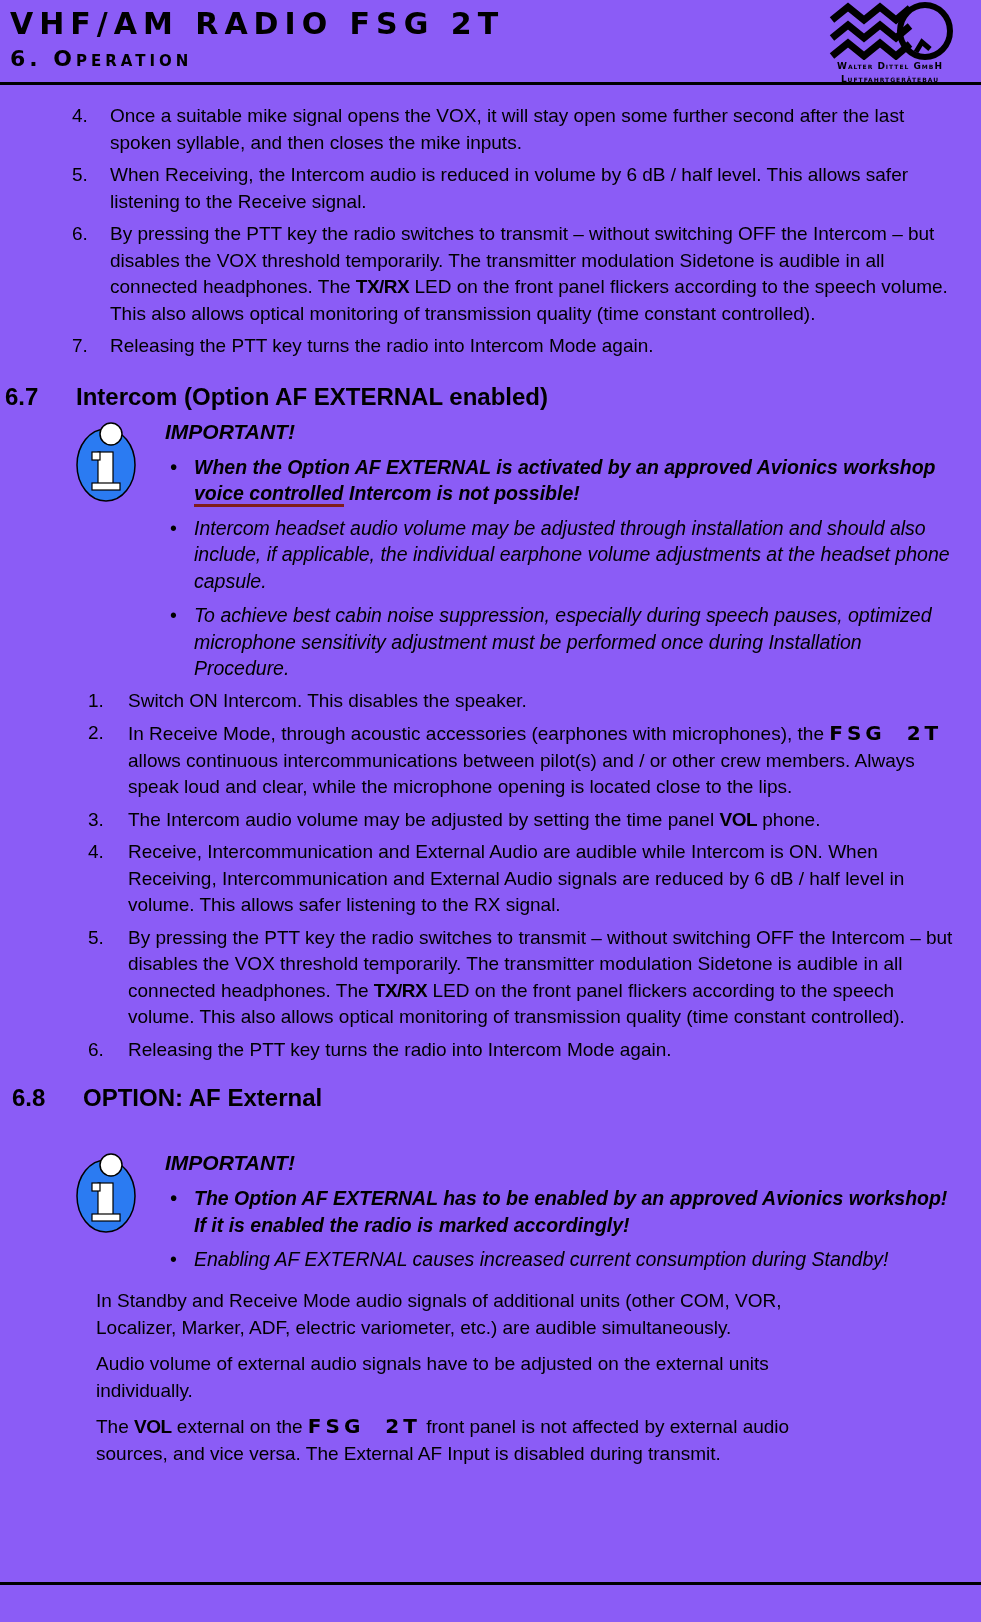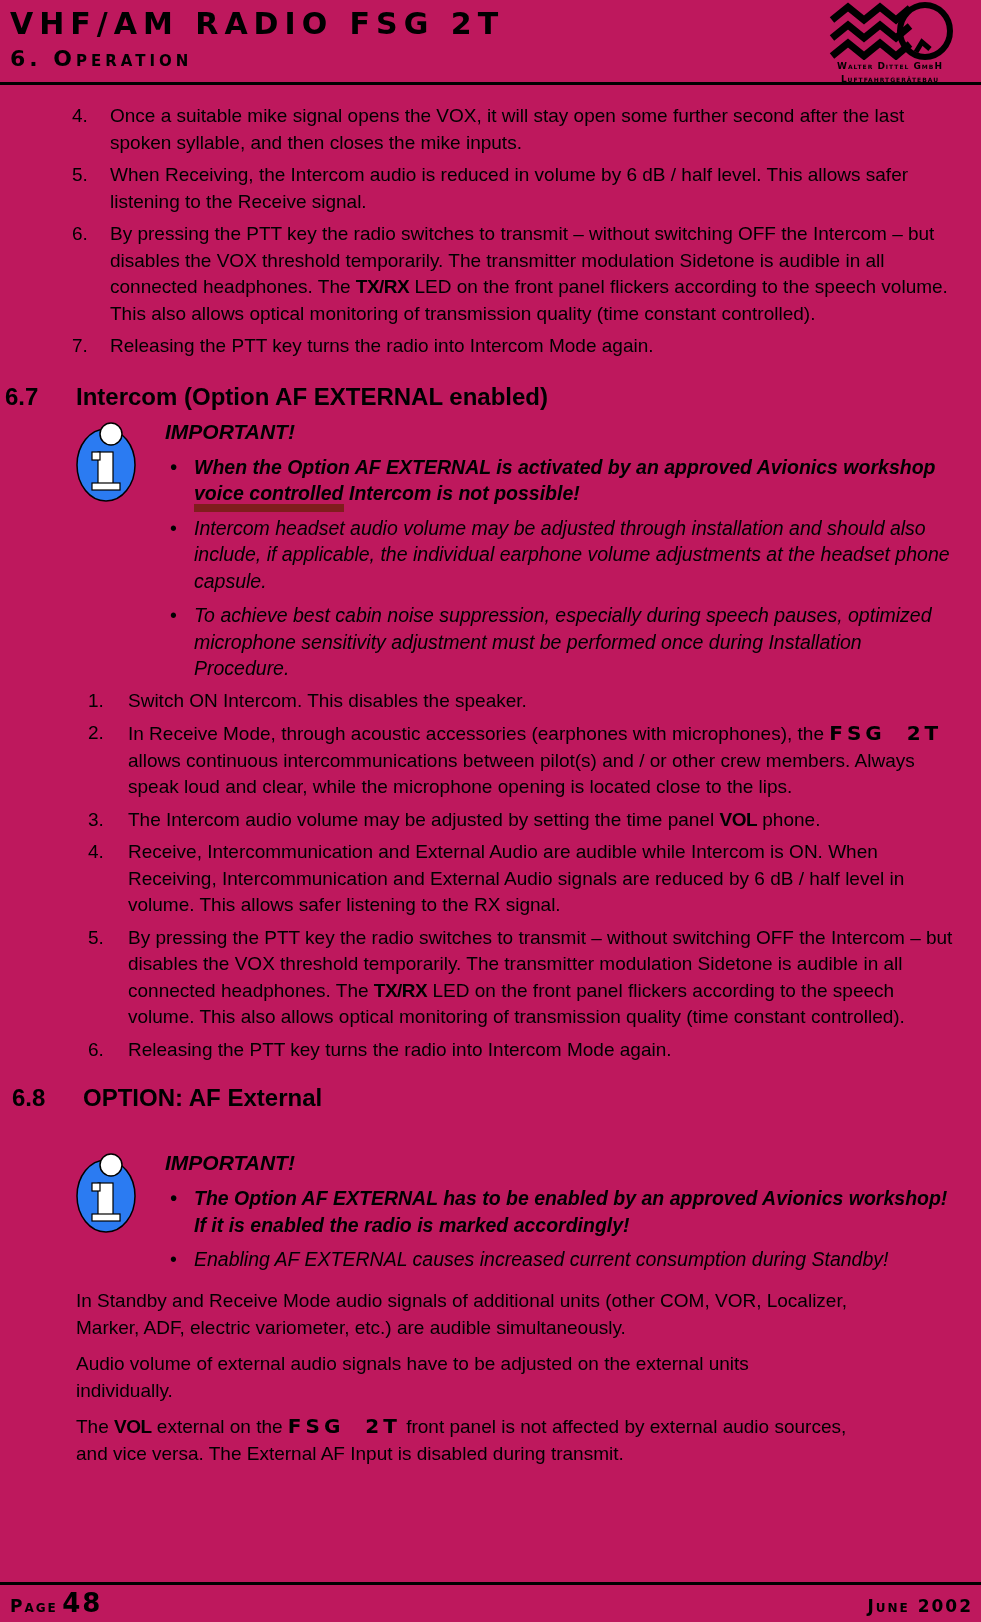--- a/index.html
+++ b/index.html
@@ -1,17 +1,17 @@
 <!DOCTYPE html>
 <html><head>
 <meta charset="utf-8">
 <style>
   html,body{margin:0;padding:0;background:#e8e8e8;}
   .page{
-    width:981px;height:1622px;background:#be185d;position:relative;overflow:hidden;
+    width:981px;height:1622px;background:#8b5cf6;position:relative;overflow:hidden;
     font-family:"Liberation Sans",sans-serif;color:#000;margin:0 auto;
   }
   
   .hdr{padding:6px 150px 0 10px;}
   .hdr-title{
     font-family:"DejaVu Sans",sans-serif;font-weight:bold;font-size:30px;line-height:36px;
     letter-spacing:6px;white-space:nowrap;
   }
   .hdr-sub{
     font-family:"DejaVu Sans",sans-serif;font-weight:bold;font-size:22px;line-height:28px;
@@ -44,23 +44,23 @@
   .imp{position:relative;margin-top:6px;min-height:96px;}
   .imp-icon{position:absolute;left:75px;top:4px;}
   .imp-body{margin-left:165px;padding-right:22px;}
   .imp-label{font-weight:bold;font-style:italic;font-size:21px;line-height:28px;}
   .bullet{display:flex;margin-top:8px;font-size:19.5px;line-height:26.5px;}
   .bullet .dot{flex:0 0 24px;margin-left:5px;}
   .bullet .dot::before{content:"\2022";}
   .bullet .txt{flex:1;}
   .bi{font-weight:bold;font-style:italic;}
   .it{font-style:italic;}
-  .u{border-bottom:8px solid #7f1d1d;}
-  
-  .para{padding-left:76px;padding-right:132px;font-size:19px;line-height:27px;margin-top:9px;}
+  .u{border-bottom:3px solid #7f1d1d;}
+  
+  .para{padding-left:96px;padding-right:132px;font-size:19px;line-height:27px;margin-top:9px;}
   .para-group{margin-top:14px;}
   
   .footer-rule{position:absolute;left:0;right:0;bottom:37px;height:3px;background:#000;}
   .footer{position:absolute;left:10px;right:8px;bottom:0;height:34px;
     display:flex;justify-content:space-between;align-items:baseline;}
   .cap{
     font-family:"DejaVu Sans",sans-serif;font-weight:bold;font-size:17px;
     letter-spacing:2px;font-variant:small-caps;
   }
   .pgnum{font-family:"DejaVu Sans",sans-serif;font-weight:bold;font-size:26px;letter-spacing:2px;}
@@ -193,21 +193,14 @@
     </div>
   </div>
 
   <div class="para-group">
     <div class="para"><span>In Standby and Receive Mode audio signals of additional units (other COM, VOR, Localizer, Marker, ADF, electric variometer, etc.) are audible simultaneously.</span></div>
     <div class="para"><span>Audio volume of external audio signals have to be adjusted on the external units individually.</span></div>
     <div class="para"><span>The </span><span class="b">VOL</span><span> external on the </span><span class="tech">FSG 2T</span><span> front panel is not affected by external audio sources, and vice versa. The External AF Input is disabled during transmit.</span></div>
   </div>
 
   <div class="footer-rule"></div>
-  <div class="footer">
-    <div>
-      <span class="cap">Page</span>
-      <span class="pgnum">48</span>
-    </div>
-    <div class="cap">June 2002</div>
-  </div>
 
 </div>
 
 </body></html>

